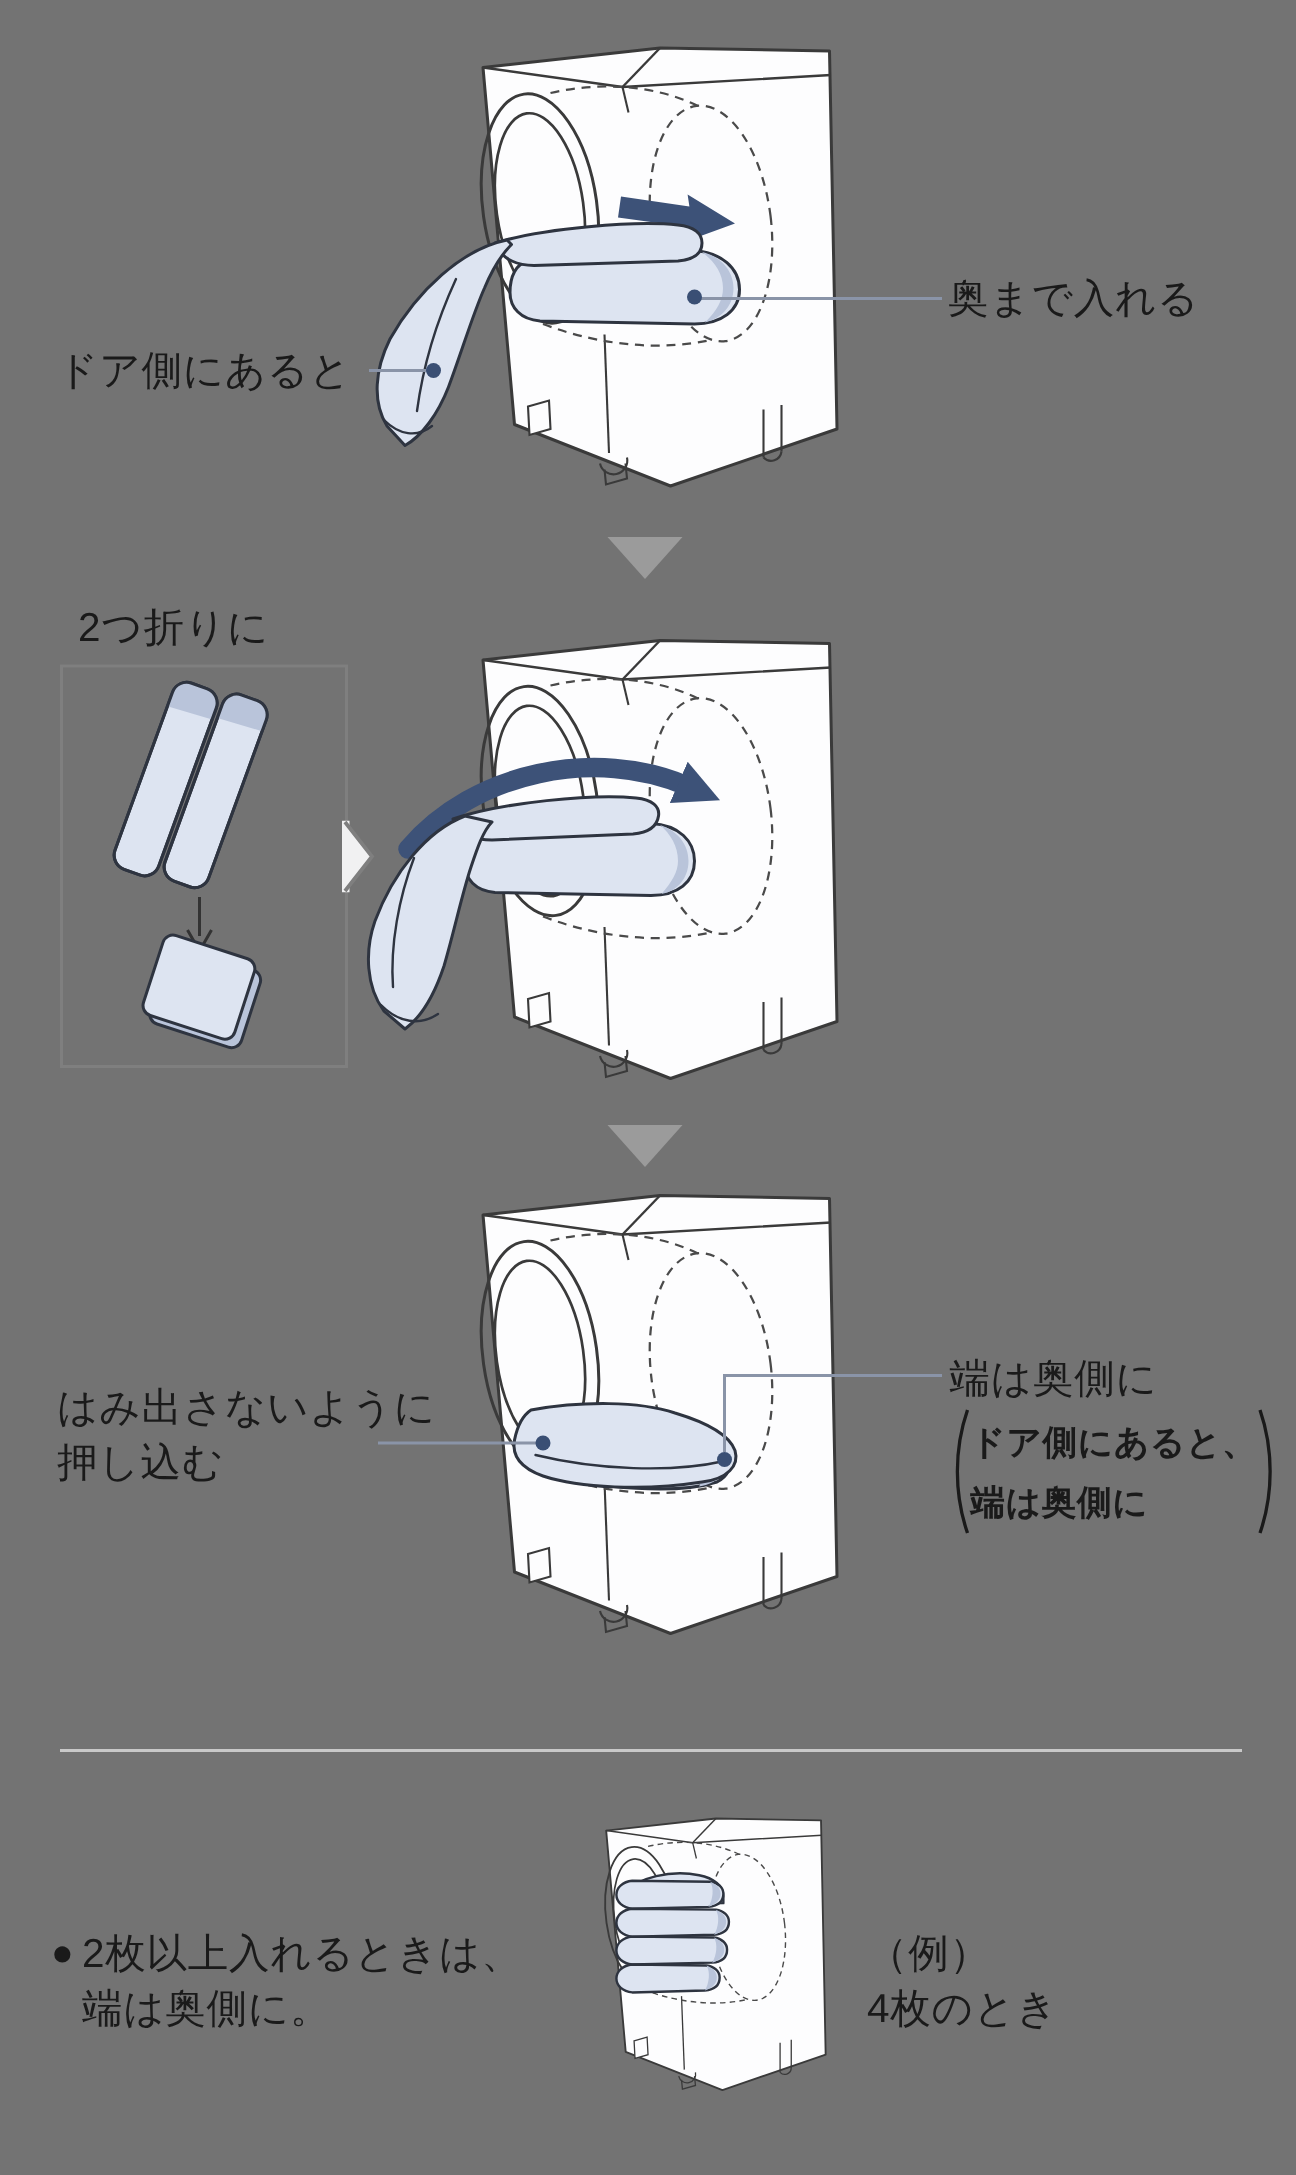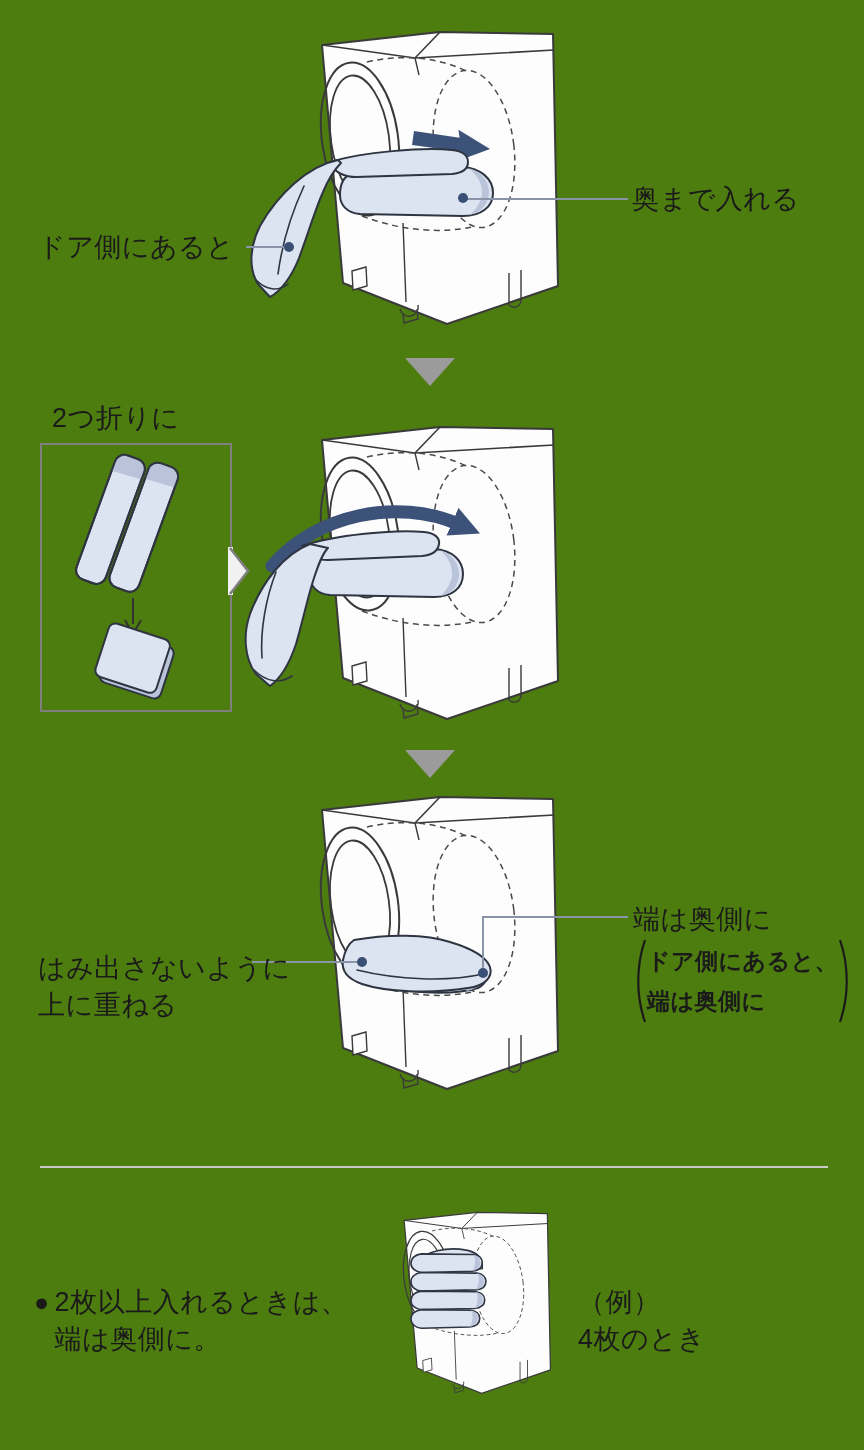--- a/index.html
+++ b/index.html
@@ -1,19 +1,19 @@
 <!DOCTYPE html>
 <html><head>
 <meta charset="utf-8">
 <style>
   html,body{margin:0;padding:0;}
   .page{
     position:relative;
     width:864px;height:1450px;
-    background:#4d7c0f;
+    background:#737373;
     overflow:hidden;
     font-family:"Liberation Sans",sans-serif;
     color:#1a1a1a;
   }
   .canvas{position:absolute;left:0;top:0;z-index:1;}
   .label{
     position:absolute;z-index:3;
     font-size:27px;font-weight:500;line-height:30px;
     letter-spacing:0.5px;white-space:nowrap;
   }
@@ -167,23 +167,23 @@
       <polyline points="2,1 20,24 2,47" fill="#f1f1f2" stroke="#7f7f7f" stroke-width="2.5"></polyline>
     </svg>
   </div>
 
   <div class="label" style="left:632px;top:184px">奥まで入れる</div>
 
   <div class="label" style="left:38px;top:232px">ドア側にあると</div>
 
   <div class="label" style="left:52px;top:403px">2つ折りに</div>
 
-  <div class="label" style="left:38px;top:950px">
+  <div class="label" style="left:38px;top:920px">
     <div class="line">はみ出さないように</div>
-    <div class="line">上に重ねる</div>
+    <div class="line">押し込む</div>
   </div>
 
   <div class="label" style="left:633px;top:904px">
     <div>端は奥側に</div>
     <div class="paren-row">
       <svg class="paren-svg" width="14" height="86" viewBox="0 0 14 86">
         <path d="M 12,2 C 3,28 3,58 12,84" fill="none" stroke="#1a1a1a" stroke-width="2.2"></path>
       </svg>
       <div class="paren-lines">
         <div>ドア側にあると、</div>

